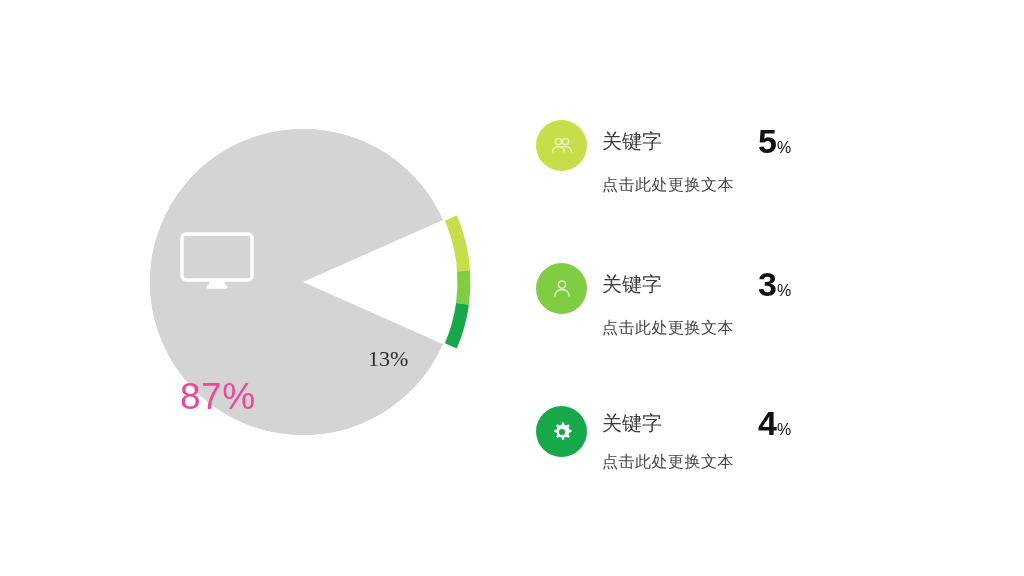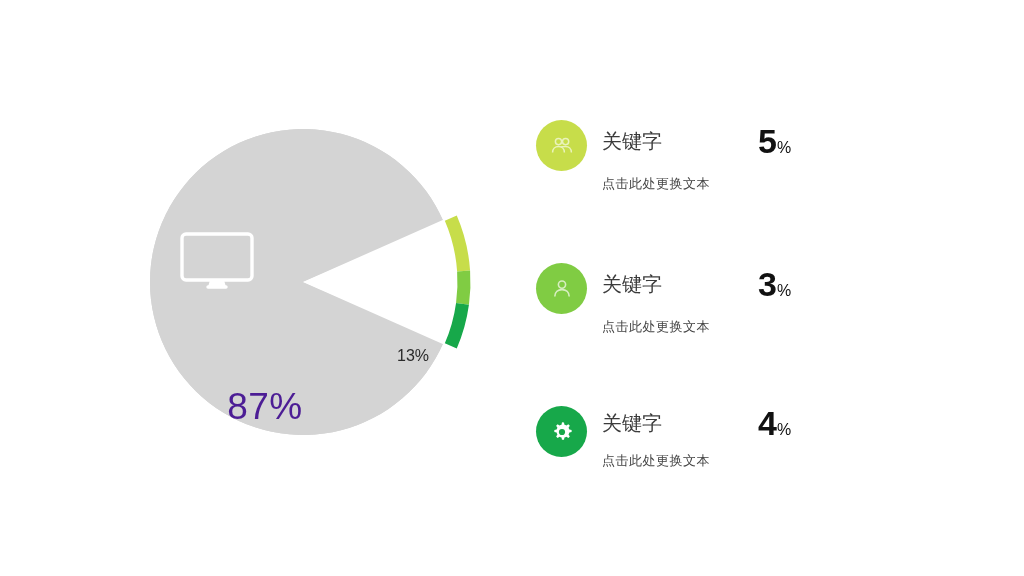--- a/index.html
+++ b/index.html
@@ -36,41 +36,39 @@
   #pie-svg {
     position: absolute;
     left: 0;
     top: 0;
     display: block;
   }
 
   .pie-center-label {
     position: absolute;
     left: 60px;
-    top: 298px;
+    top: 288px;
     width: 170px;
-    text-align: center;
-    color: #4c1d95;
+    color: #ec4899;
     font-size: 37px;
     font-weight: 400;
     letter-spacing: 0.5px;
     line-height: 1;
     font-family: "Liberation Sans", "DejaVu Sans", sans-serif;
   }
 
   .wedge-label {
     position: absolute;
     left: 248px;
     top: 258px;
     width: 90px;
-    text-align: center;
     color: #2b2b2b;
-    font-size: 16px;
-    line-height: 1;
-    font-family: Liberation Sans, sans-serif;
+    font-size: 22px;
+    line-height: 1;
+    font-family: Liberation Serif, serif;
   }
 
   
   #legend {
     position: absolute;
     left: 536px;
     top: 120px;
     width: 440px;
     height: 400px;
   }
@@ -129,21 +127,21 @@
   }
   .legend-value .pct {
     font-size: 16px;
     font-weight: 400;
     line-height: 1;
   }
   .legend-sub {
     position: absolute;
     left: 66px;
     top: 55px;
-    font-size: 13px;
+    font-size: 16px;
     color: #444444;
     white-space: nowrap;
     letter-spacing: 0.5px;
     font-family: "DejaVu Sans", "Liberation Sans", sans-serif;
   }
   
   .legend-item.item-2 .legend-sub { top: 46px; }
   .legend-item.item-2 .legend-row  { top: 0px; }
 </style>
 </head>

